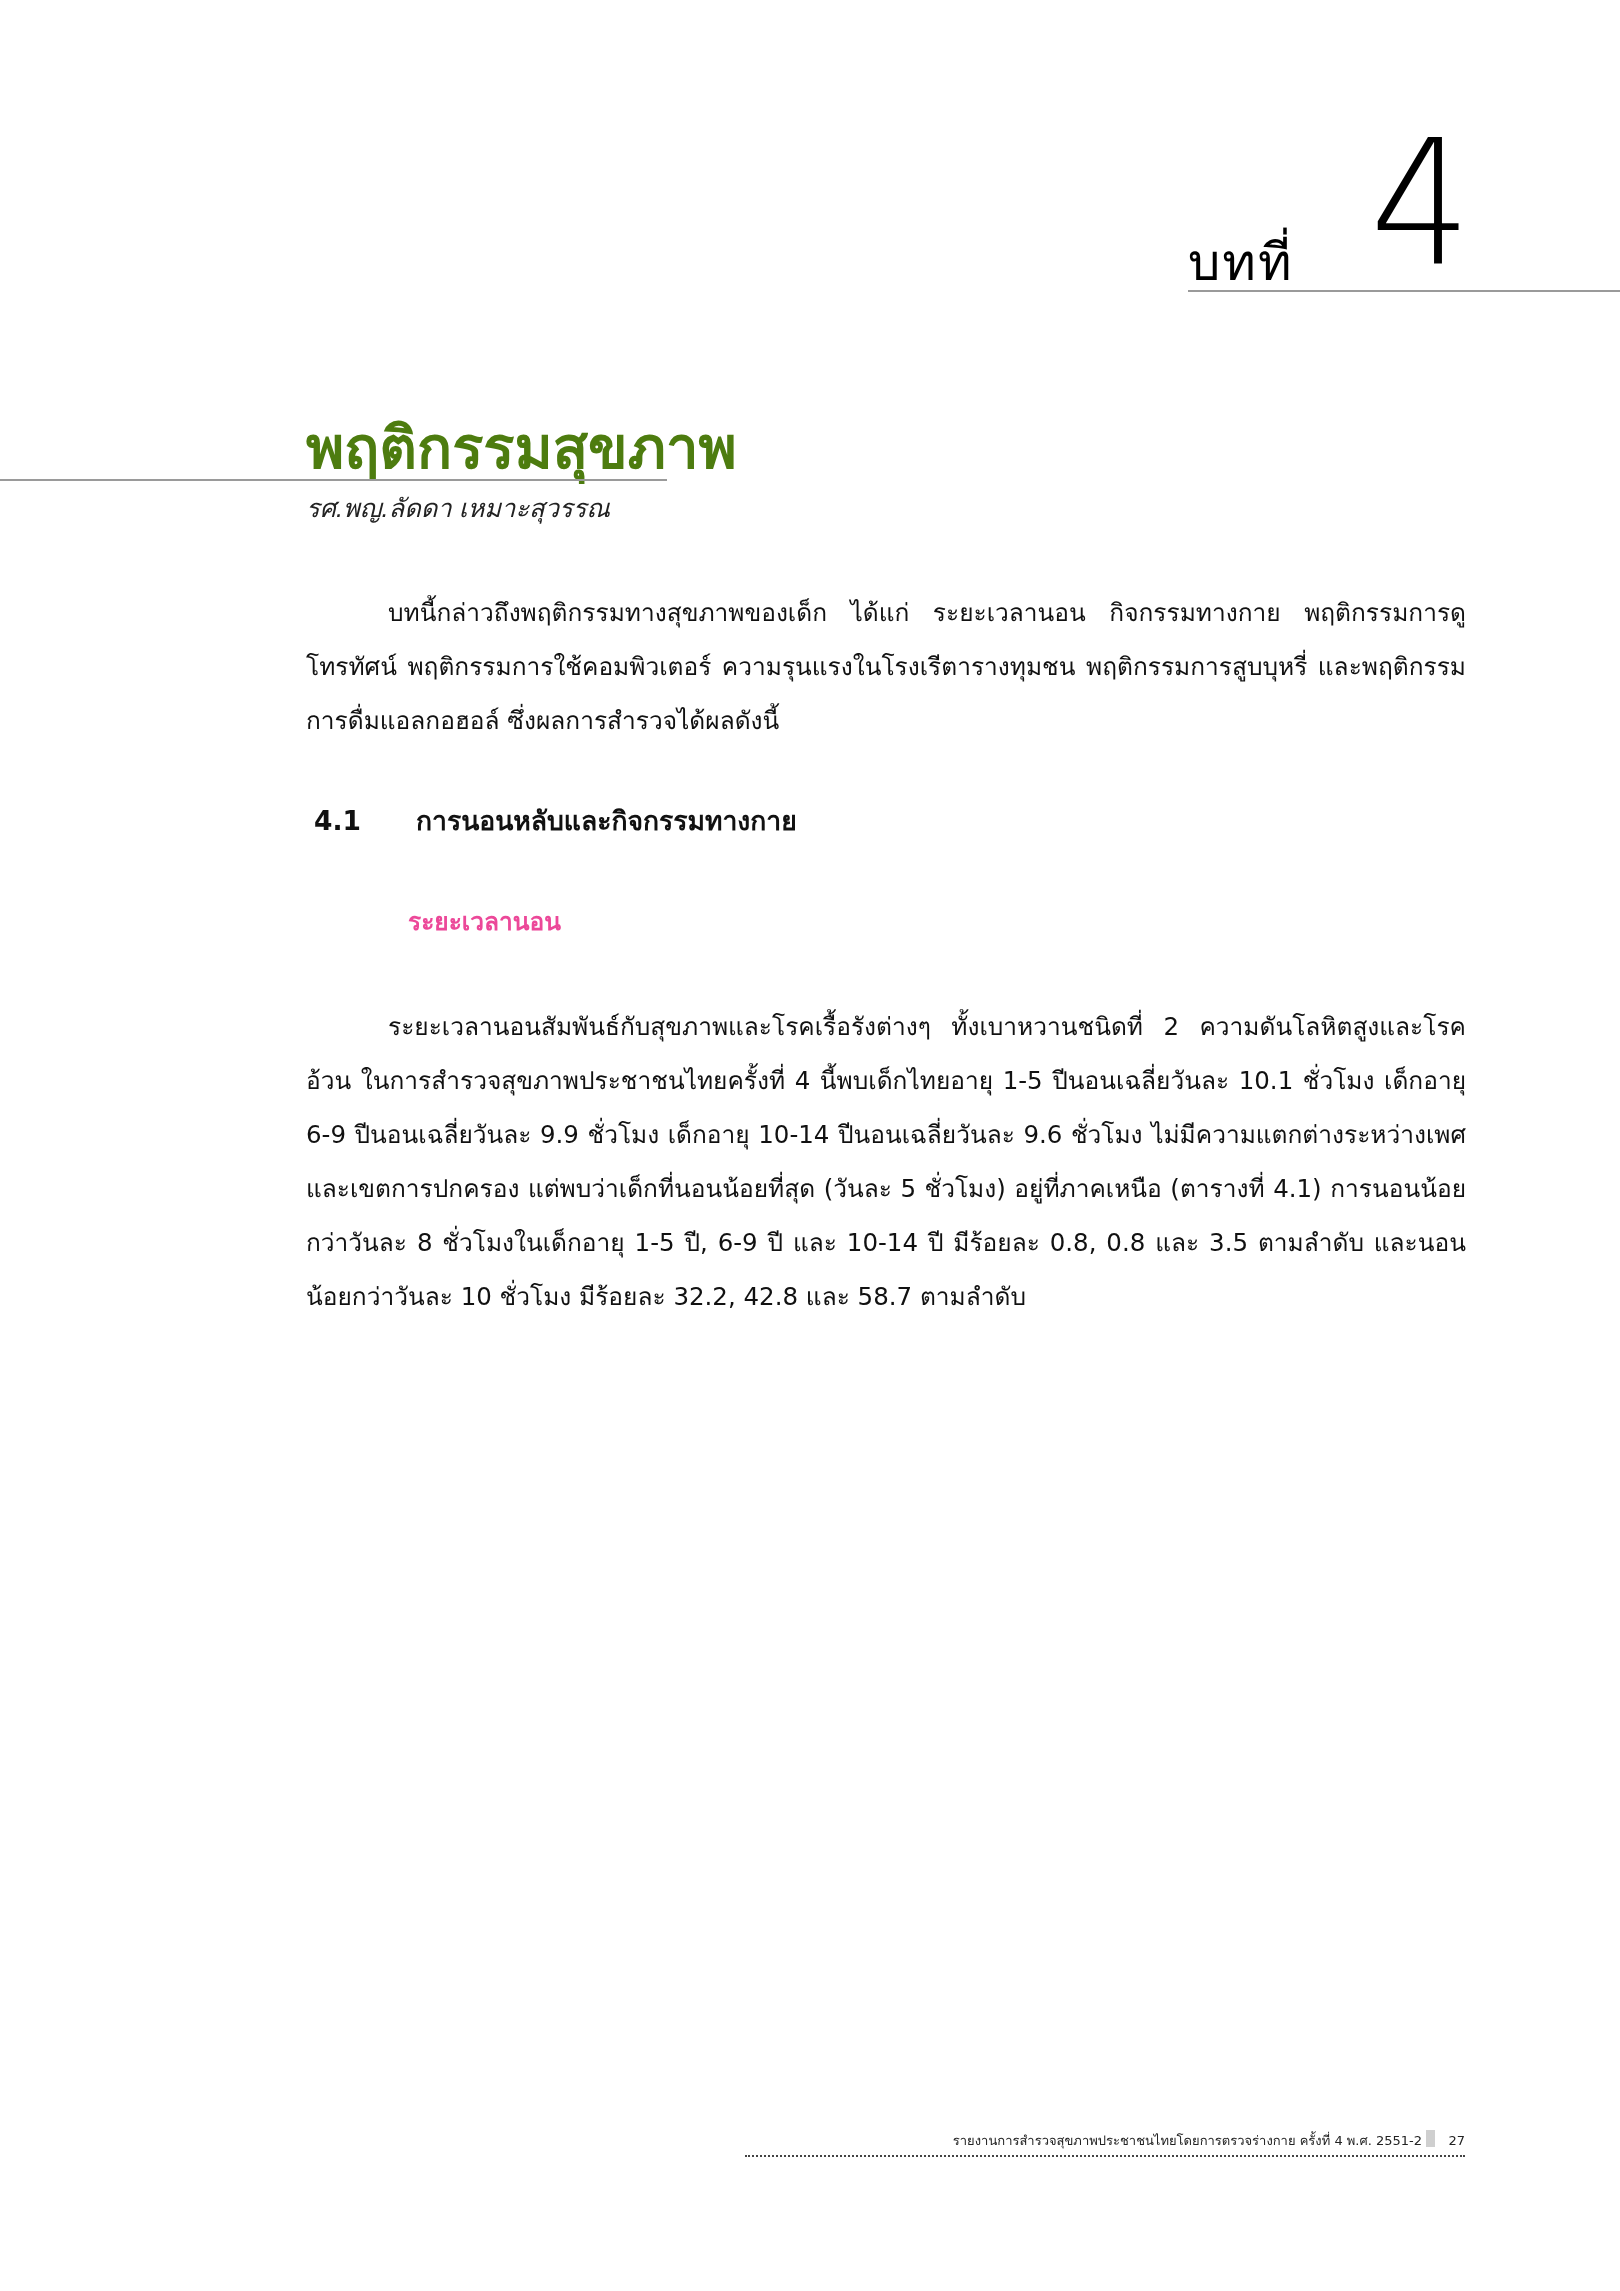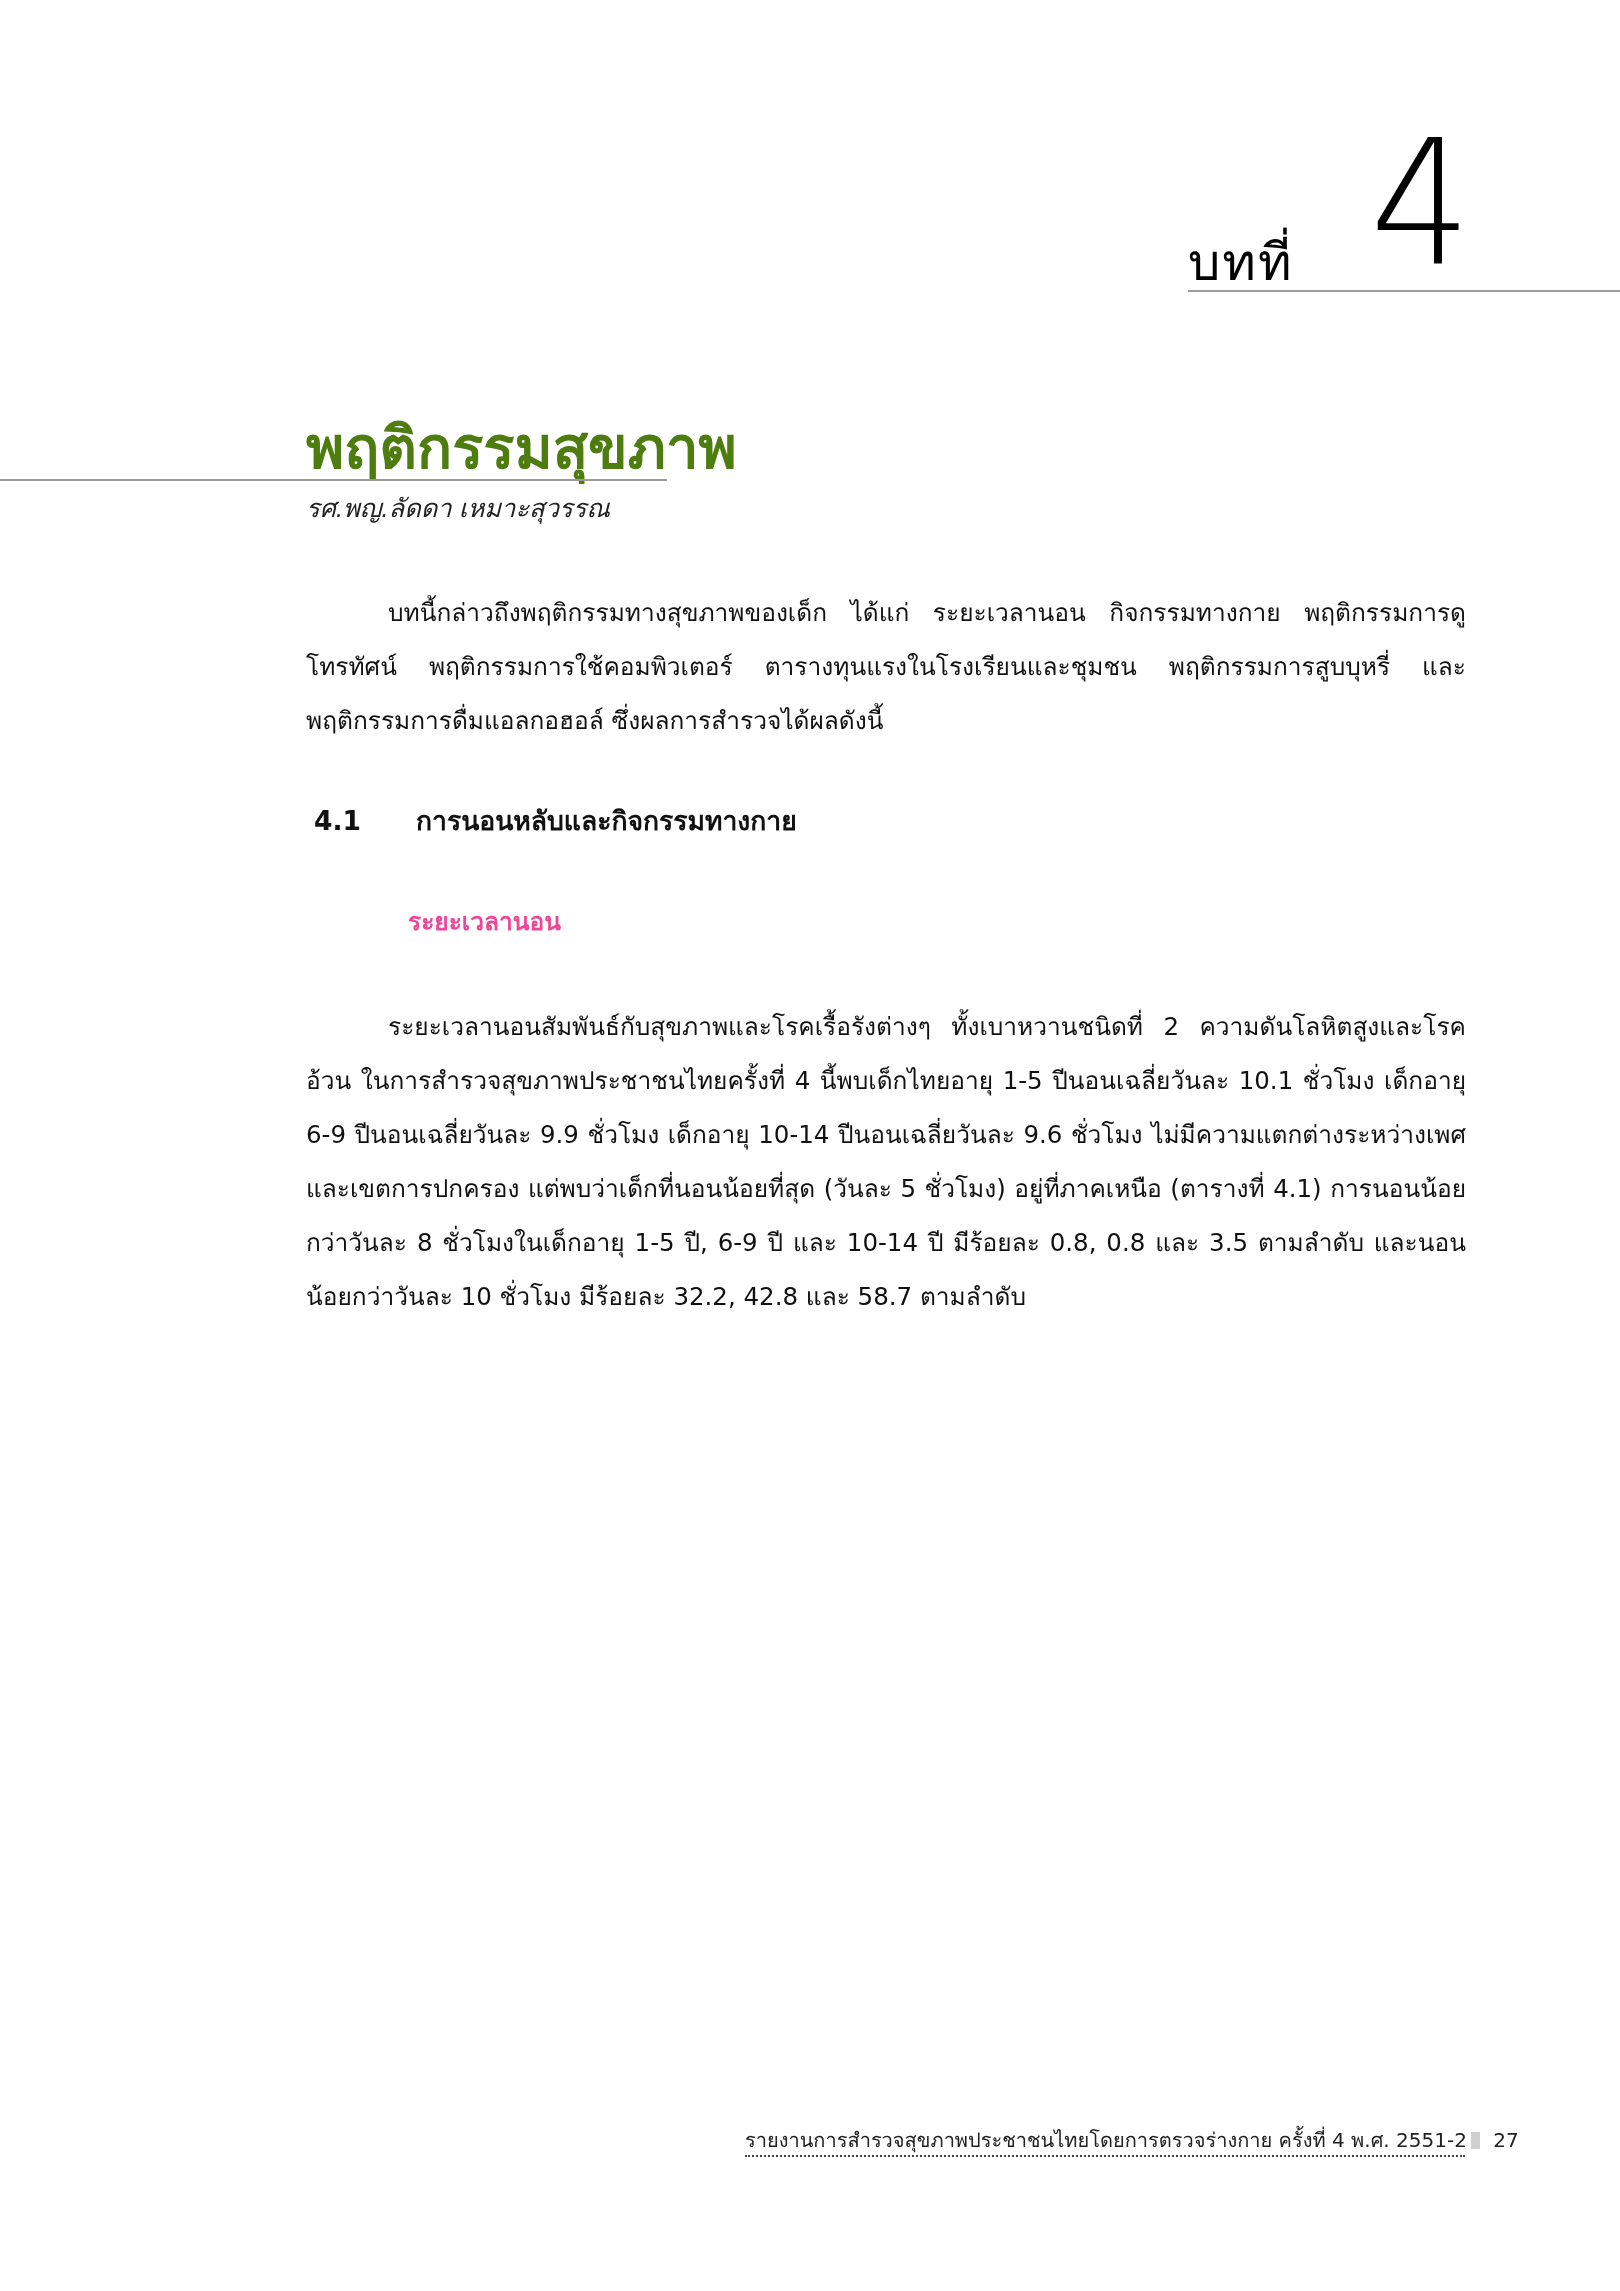--- a/index.html
+++ b/index.html
@@ -119,21 +119,21 @@
     color: #ec4899;
   }
   .sleep-para { top: 1000px; }
   .footer {
     position: absolute;
     left: 745px;
     top: 2129px;
     width: 720px;
     text-align: right;
     font-family: "DejaVu Sans", sans-serif;
-    font-size: 20px;
+    font-size: 13px;
     line-height: 23.5px;
     color: #222;
     white-space: nowrap;
   }
   .footer-square {
     display: inline-block;
     width: 8.8px;
     height: 16.7px;
     background: #cfcfcf;
     vertical-align: -2px;
@@ -154,21 +154,21 @@
 <div class="chapter-heading">
   <span class="chapter-word">บทที่</span>
   <span class="chapter-number">4</span>
 </div>
 <div class="chapter-rule"></div>
 
 <h1 class="title" style="margin:0;">พฤติกรรมสุขภาพ</h1>
 <div class="title-rule"></div>
 <div class="author">รศ.พญ.ลัดดา เหมาะสุวรรณ</div>
 
-<p class="body-text intro">บทนี้กล่าวถึงพฤติกรรมทางสุขภาพของเด็ก ได้แก่ ระยะเวลานอน กิจกรรมทางกาย พฤติกรรมการดูโทรทัศน์ พฤติกรรมการใช้คอมพิวเตอร์ ตารางทุนแรงในโรงเรียนและชุมชน พฤติกรรมการสูบบุหรี่ และพฤติกรรมการดื่มแอลกอฮอล์ ซึ่งผลการสำรวจได้ผลดังนี้</p>
+<p class="body-text intro">บทนี้กล่าวถึงพฤติกรรมทางสุขภาพของเด็ก ได้แก่ ระยะเวลานอน กิจกรรมทางกาย พฤติกรรมการดูโทรทัศน์ พฤติกรรมการใช้คอมพิวเตอร์ ความรุนแรงในโรงเรีตารางทุมชน พฤติกรรมการสูบบุหรี่ และพฤติกรรมการดื่มแอลกอฮอล์ ซึ่งผลการสำรวจได้ผลดังนี้</p>
 
 <h2 class="section-heading" style="margin:8px;">
   <span class="section-number">4.1</span><span>การนอนหลับและกิจกรรมทางกาย</span>
 </h2>
 
 <h3 class="subsection-heading" style="margin:0;">ระยะเวลานอน</h3>
 
 <p class="body-text sleep-para">ระยะเวลานอนสัมพันธ์กับสุขภาพและโรคเรื้อรังต่างๆ ทั้งเบาหวานชนิดที่ 2 ความดันโลหิตสูงและโรคอ้วน ในการสำรวจสุขภาพประชาชนไทยครั้งที่ 4 นี้พบเด็กไทยอายุ 1-5 ปีนอนเฉลี่ยวันละ 10.1 ชั่วโมง เด็กอายุ 6-9 ปีนอนเฉลี่ยวันละ 9.9 ชั่วโมง เด็กอายุ 10-14 ปีนอนเฉลี่ยวันละ 9.6 ชั่วโมง ไม่มีความแตกต่างระหว่างเพศและเขตการปกครอง แต่พบว่าเด็กที่นอนน้อยที่สุด (วันละ 5 ชั่วโมง) อยู่ที่ภาคเหนือ (ตารางที่ 4.1) การนอนน้อยกว่าวันละ 8 ชั่วโมงในเด็กอายุ 1-5 ปี, 6-9 ปี และ 10-14 ปี มีร้อยละ 0.8, 0.8 และ 3.5 ตามลำดับ และนอนน้อยกว่าวันละ 10 ชั่วโมง มีร้อยละ 32.2, 42.8 และ 58.7 ตามลำดับ</p>
 
 <div class="footer">

